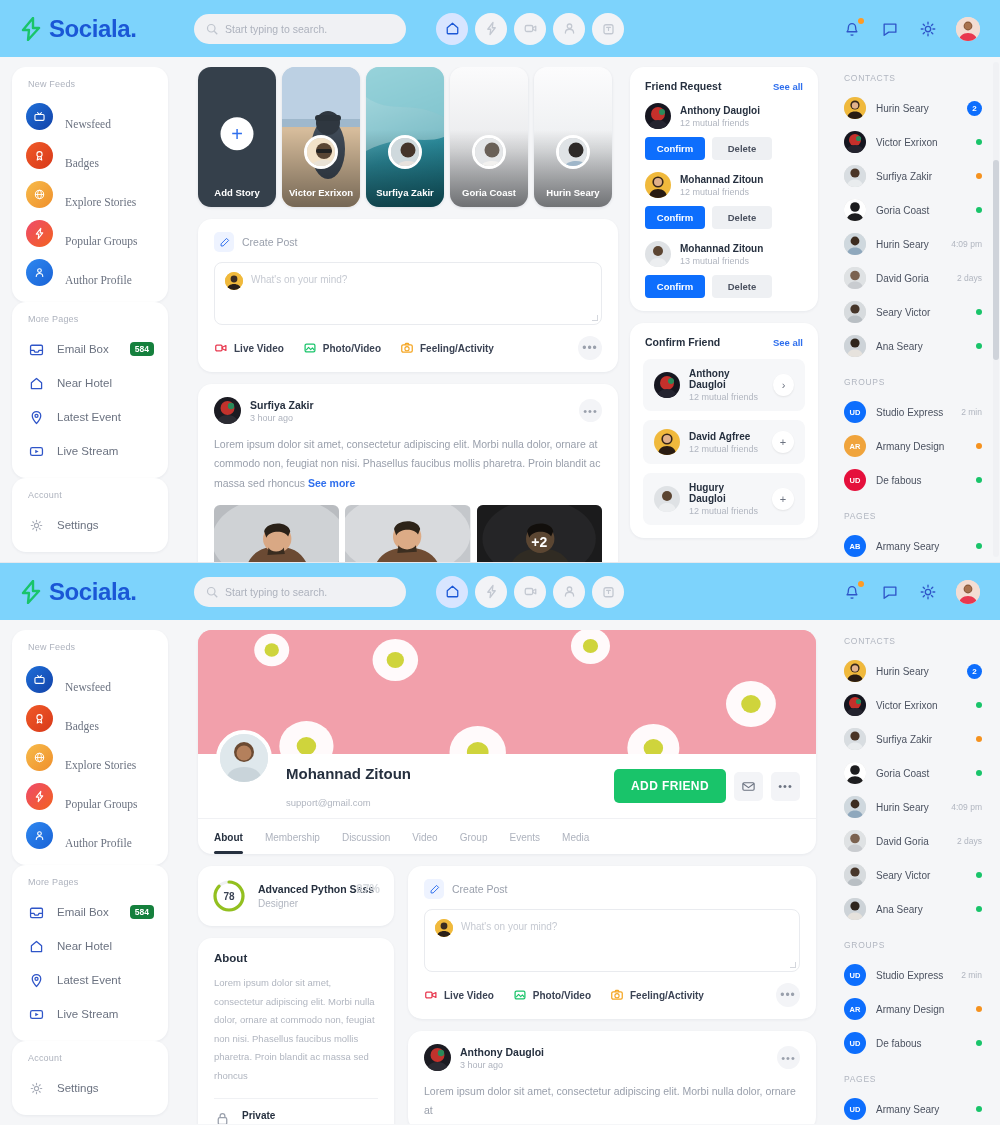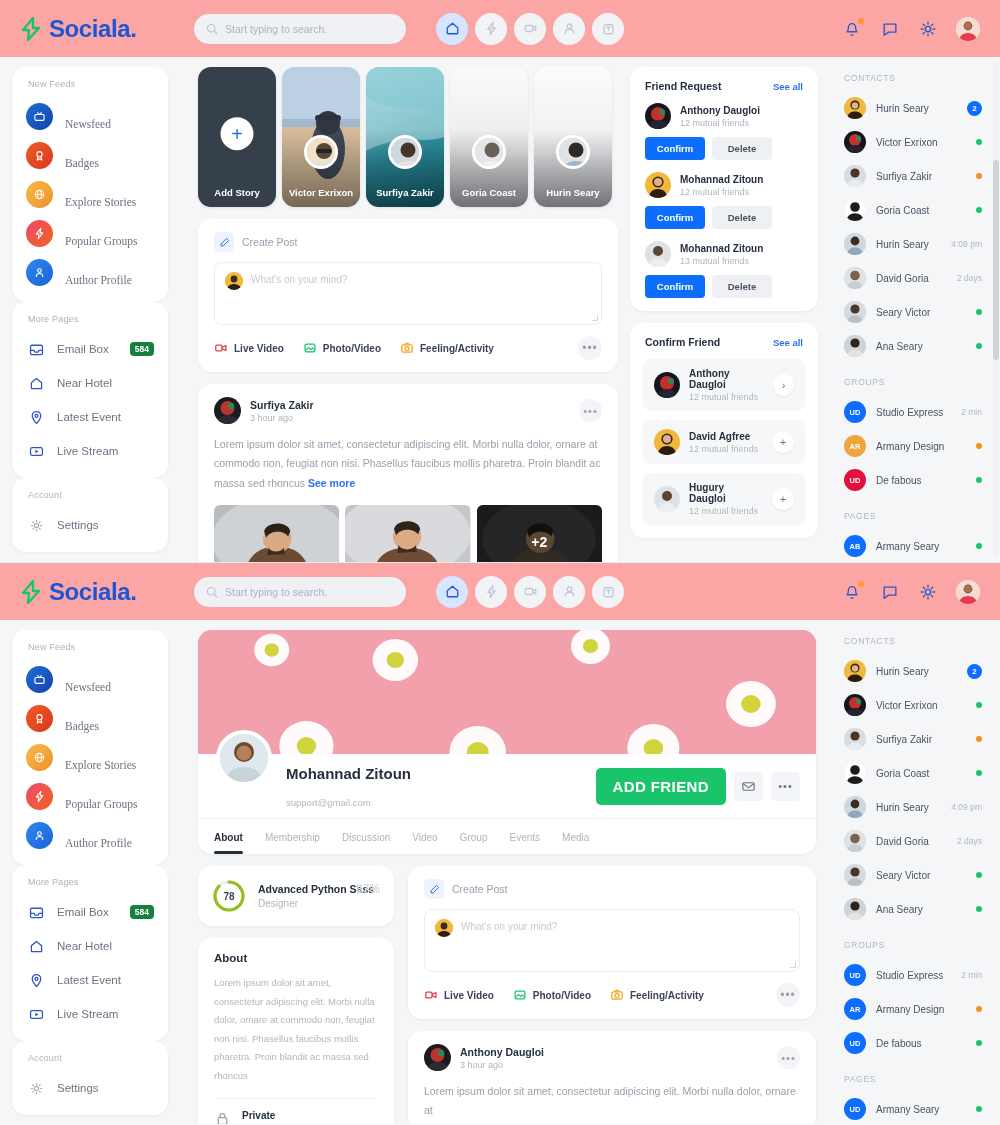--- a/index.html
+++ b/index.html
@@ -9,21 +9,21 @@
     font-family: "Liberation Sans", sans-serif;
     background:#f5f6f8;
     color:#2f3a4a;
     -webkit-font-smoothing:antialiased;
   }
   .page { position:relative; width:1000px; height:562px; overflow:hidden; background:#f5f6f8; }
   .page + .page { border-top:1px solid #e7e9ee; }
 
   
   .header {
-    height:57px; background:#fca5a5; display:flex; align-items:center;
+    height:57px; background:#7dd3fc; display:flex; align-items:center;
     padding:0 20px; position:relative; z-index:20;
   }
   .brand { display:flex; align-items:center; gap:7px; width:152px; }
   .bolt { width:22px; height:24px; }
   .brand-text { font-size:24px; font-weight:bold; color:#1a57d6; letter-spacing:-0.4px; }
   .searchbox {
     width:212px; height:30px; background:#f0f1f4; border-radius:16px;
     display:flex; align-items:center; gap:7px; padding:0 12px; margin-left:22px;
   }
   .searchbox .ph { font-size:10.5px; color:#adb2bd; }
@@ -134,21 +134,21 @@
   
   .prof-card { overflow:hidden; margin-bottom:12px; }
   .cover { height:124px; position:relative; background:#f2a0ab; }
   .prof-row { display:flex; align-items:center; padding:0 16px; height:64px; position:relative;}
   .prof-av { width:56px; height:56px; border-radius:50%; border:4px solid #fff; overflow:hidden;
              position:absolute; left:18px; top:-24px; background:#dfe7ea;}
   .prof-names { margin-left:72px; }
   .prof-name { font-size:15px; font-weight:bold; color:#26303f;}
   .prof-mail { font-size:9.5px; color:#b1b6c0; margin-top:15px;}
   .prof-btns { margin-left:auto; display:flex; align-items:center; gap:8px;}
-  .btn-add { background:#19c46a; color:#fff; font-size:15px; font-weight:bold; letter-spacing:.4px;
+  .btn-add { background:#19c46a; color:#fff; font-size:12px; font-weight:bold; letter-spacing:.4px;
              padding:10px 17px; border-radius:5px;}
   .btn-sq { width:29px; height:29px; border-radius:5px; background:#f3f4f7; display:flex;
             align-items:center; justify-content:center; color:#6b7280;}
   .tabs { display:flex; gap:22px; padding:13px 16px 0 16px; border-top:1px solid #f0f1f4;}
   .tab { font-size:10px; color:#aeb3be; padding-bottom:11px; position:relative;}
   .tab.active { color:#26303f; font-weight:bold;}
   .tab.active:after { content:""; position:absolute; left:0; bottom:0; width:100%; height:3px;
                       background:#26303f; border-radius:2px;}
 
   .two-col { display:flex; gap:14px; }

